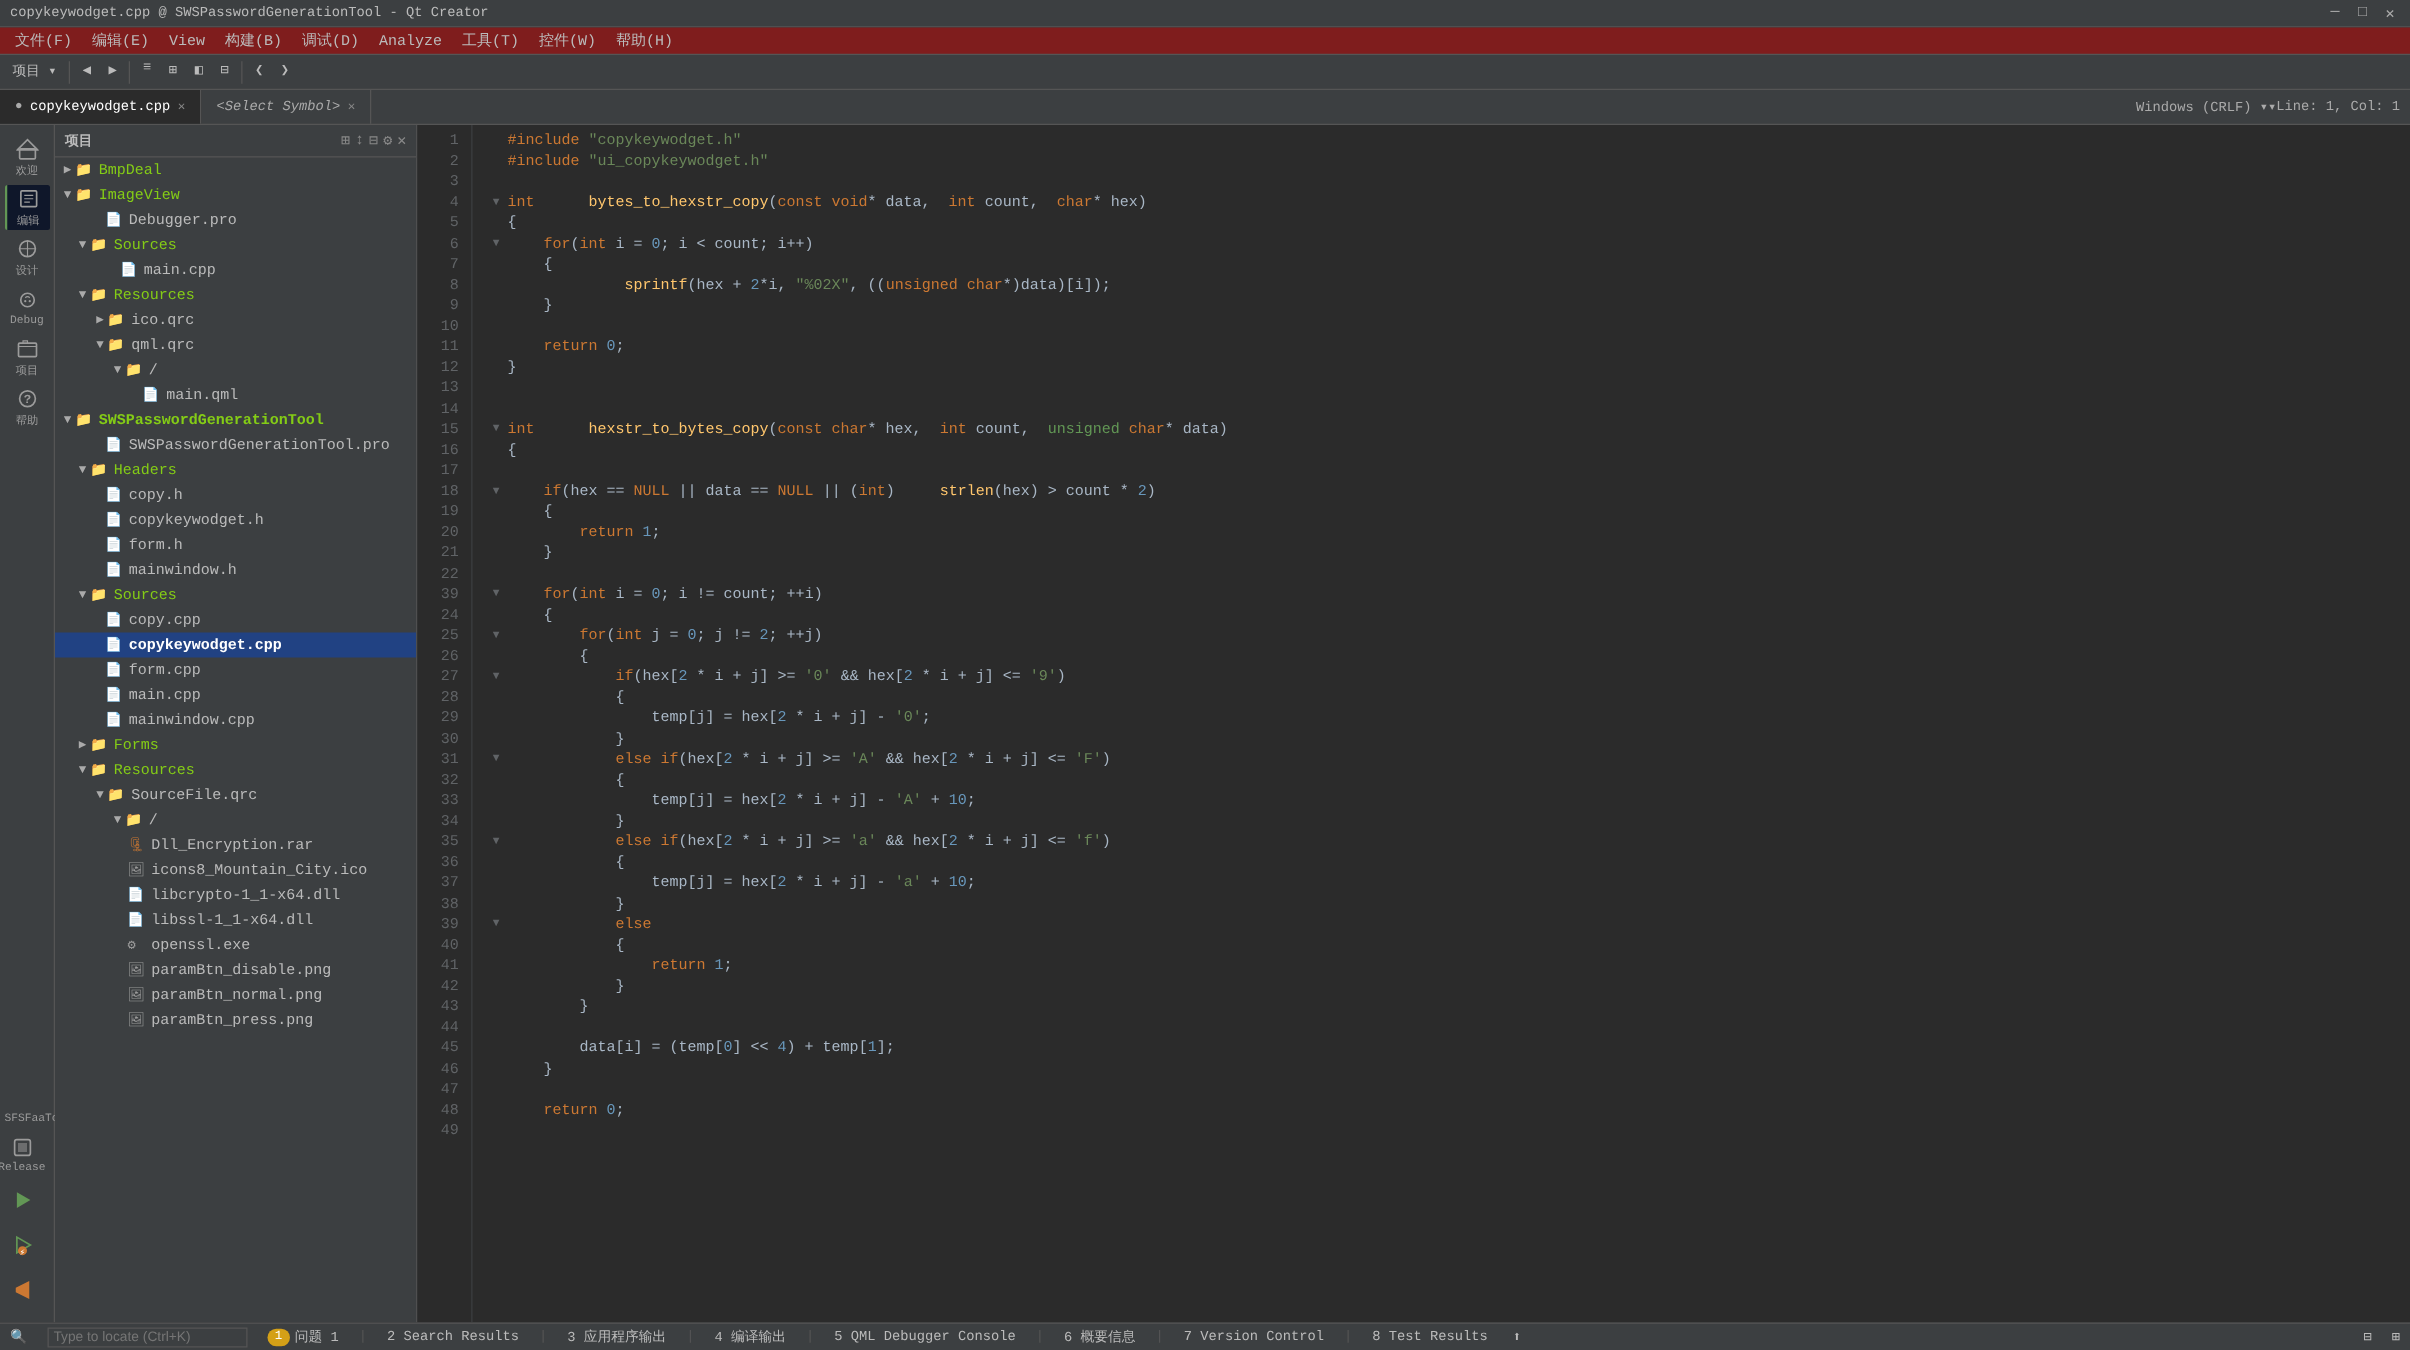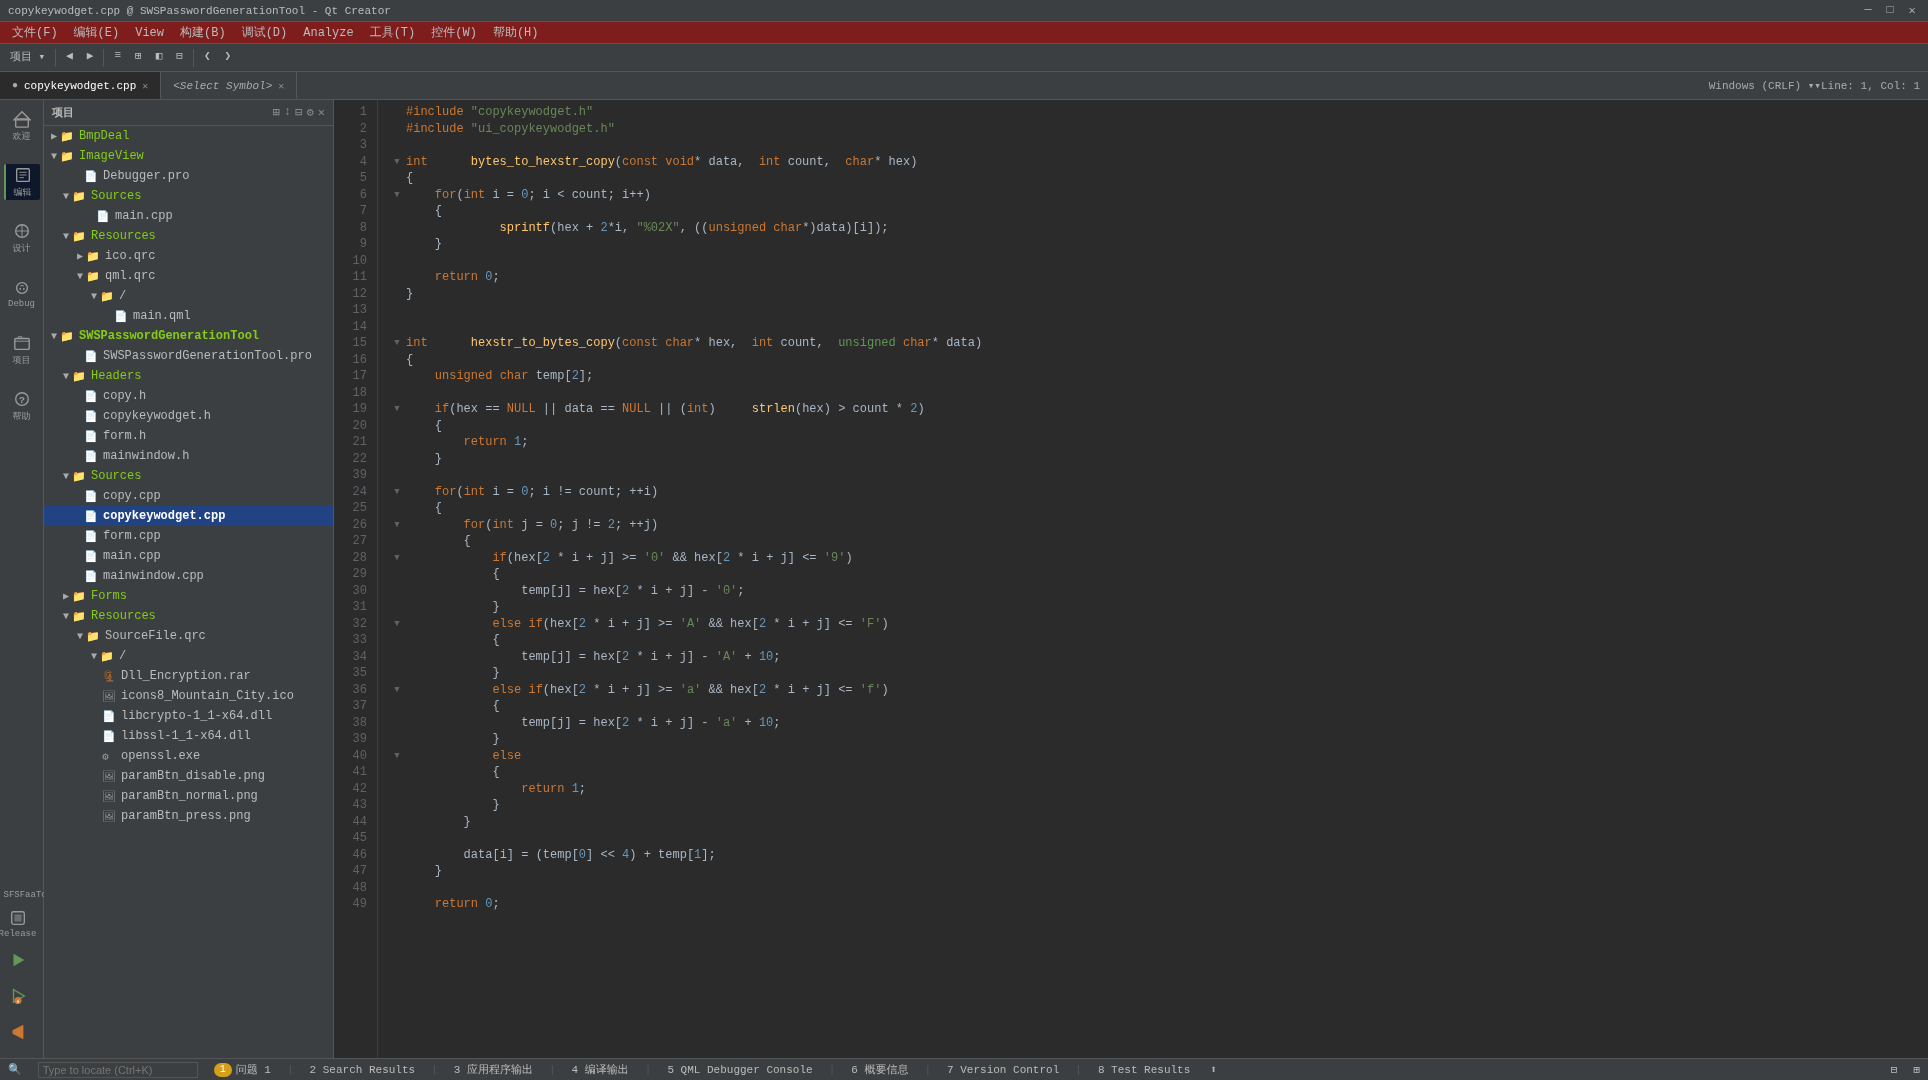--- a/index.html
+++ b/index.html
@@ -117,21 +117,21 @@
 
     
     .sidebar-icons {
       width: 44px;
       background: #3c3f41;
       display: flex;
       flex-direction: column;
       align-items: center;
       padding: 8px 0;
       border-right: 1px solid #555;
-      gap: 20px;
+      gap: 4px;
       flex-shrink: 0;
     }
     .sidebar-icon {
       width: 36px;
       height: 36px;
       display: flex;
       flex-direction: column;
       align-items: center;
       justify-content: center;
       cursor: pointer;
@@ -665,21 +665,20 @@
           <div class="code-line"><span class="fold-placeholder"></span><span>    <span class="op">{</span></span></div>
           <div class="code-line"><span class="fold-placeholder"></span><span>        <span class="fn">sprintf</span><span class="op">(</span>hex <span class="op">+</span> <span class="num">2</span><span class="op">*</span>i<span class="op">,</span> <span class="str">"%02X"</span><span class="op">,</span> <span class="op">((</span><span class="kw">unsigned</span> <span class="kw">char</span><span class="op">*)</span>data<span class="op">)[</span>i<span class="op">]);</span></span></div>
           <div class="code-line"><span class="fold-placeholder"></span><span>    <span class="op">}</span></span></div>
           <div class="code-line"><span class="fold-placeholder"></span><span></span></div>
           <div class="code-line"><span class="fold-placeholder"></span><span>    <span class="kw">return</span> <span class="num">0</span><span class="op">;</span></span></div>
           <div class="code-line"><span class="fold-placeholder"></span><span><span class="op">}</span></span></div>
           <div class="code-line"><span class="fold-placeholder"></span><span></span></div>
           <div class="code-line"><span class="fold-placeholder"></span><span></span></div>
           <div class="code-line"><span class="fold-btn">▼</span><span><span class="kw">int</span> <span class="fn">hexstr_to_bytes_copy</span><span class="op">(</span><span class="kw">const</span> <span class="kw">char</span><span class="op">*</span> hex,  <span class="kw">int</span> count,  <span class="kw2">unsigned</span> <span class="kw">char</span><span class="op">*</span> data<span class="op">)</span></span></div>
           <div class="code-line"><span class="fold-placeholder"></span><span><span class="op">{</span></span></div>
-          <div class="code-line"><span class="fold-placeholder"></span><span>    <span class="kw">unsigned</span> <span class="kw">char</span> temp<span class="op">[</span><span class="num">2</span><span class="op">];</span></span></div>
           <div class="code-line"><span class="fold-placeholder"></span><span></span></div>
           <div class="code-line"><span class="fold-btn">▼</span><span>    <span class="kw">if</span><span class="op">(</span>hex <span class="op">==</span> <span class="kw">NULL</span> <span class="op">||</span> data <span class="op">==</span> <span class="kw">NULL</span> <span class="op">||</span> <span class="op">(</span><span class="kw">int</span><span class="op">)</span><span class="fn">strlen</span><span class="op">(</span>hex<span class="op">)</span> <span class="op">&gt;</span> count <span class="op">*</span> <span class="num">2</span><span class="op">)</span></span></div>
           <div class="code-line"><span class="fold-placeholder"></span><span>    <span class="op">{</span></span></div>
           <div class="code-line"><span class="fold-placeholder"></span><span>        <span class="kw">return</span> <span class="num">1</span><span class="op">;</span></span></div>
           <div class="code-line"><span class="fold-placeholder"></span><span>    <span class="op">}</span></span></div>
           <div class="code-line"><span class="fold-placeholder"></span><span></span></div>
           <div class="code-line"><span class="fold-btn">▼</span><span>    <span class="kw">for</span><span class="op">(</span><span class="kw">int</span> i <span class="op">=</span> <span class="num">0</span><span class="op">;</span> i <span class="op">!=</span> count<span class="op">;</span> <span class="op">++</span>i<span class="op">)</span></span></div>
           <div class="code-line"><span class="fold-placeholder"></span><span>    <span class="op">{</span></span></div>
           <div class="code-line"><span class="fold-btn">▼</span><span>        <span class="kw">for</span><span class="op">(</span><span class="kw">int</span> j <span class="op">=</span> <span class="num">0</span><span class="op">;</span> j <span class="op">!=</span> <span class="num">2</span><span class="op">;</span> <span class="op">++</span>j<span class="op">)</span></span></div>
           <div class="code-line"><span class="fold-placeholder"></span><span>        <span class="op">{</span></span></div>

